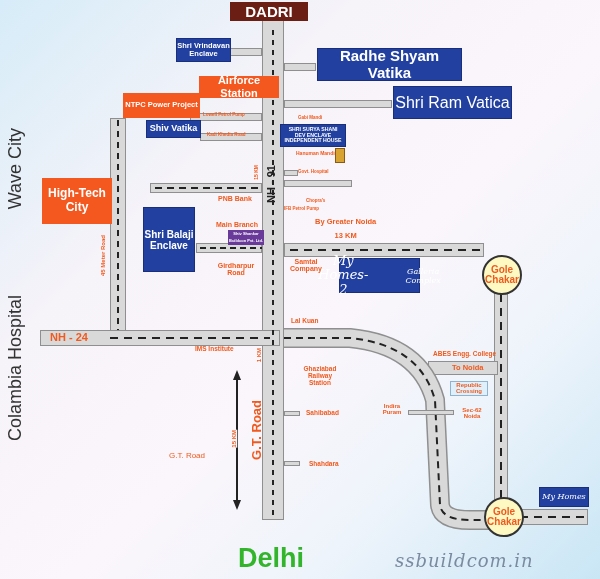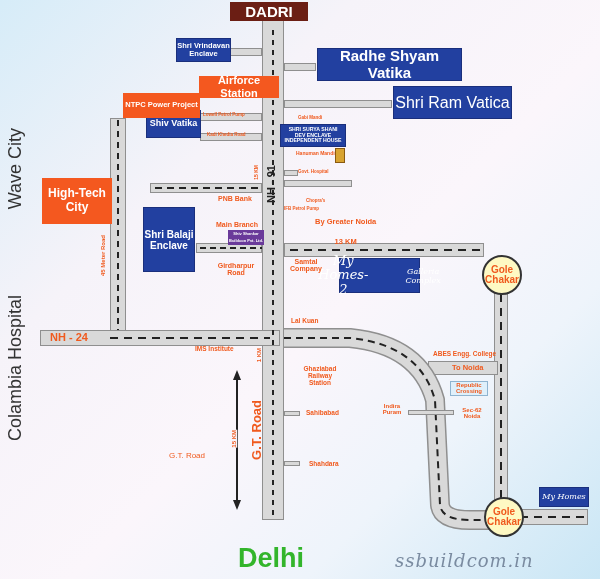--- a/index.html
+++ b/index.html
@@ -52,21 +52,21 @@
 <div class="road" style="left:284px;top:180px;width:68px;height:7px;"></div>
 <div class="road" style="left:284px;top:411px;width:16px;height:5px;"></div>
 <div class="road" style="left:284px;top:461px;width:16px;height:5px;"></div>
 <div class="road" style="left:408px;top:410px;width:46px;height:5px;"></div>
 
 <div class="abs" style="left:230px;top:2px;width:78px;height:19px;background:#6b1e14;color:#fff;font-weight:bold;font-size:15px;text-align:center;line-height:19px;">DADRI</div>
 
 <div class="blue" style="left:176px;top:38px;width:55px;height:24px;font-size:7.5px;">Shri Vrindavan Enclave</div>
 <div class="blue" style="left:317px;top:48px;width:145px;height:33px;font-size:15px;">Radhe Shyam Vatika</div>
 <div class="blue" style="left:393px;top:86px;width:119px;height:33px;font-size:16px;font-weight:normal;">Shri Ram Vatica</div>
-<div class="blue" style="left:146px;top:110px;width:55px;height:28px;font-size:9px;">Shiv Vatika</div>
+<div class="blue" style="left:146px;top:120px;width:55px;height:18px;font-size:9px;">Shiv Vatika</div>
 <div class="blue" style="left:280px;top:124px;width:66px;height:23px;font-size:5.2px;padding:0 2px;">SHRI SURYA SHANI DEV ENCLAVE INDEPENDENT HOUSE</div>
 <div class="blue" style="left:143px;top:207px;width:52px;height:65px;font-size:10px;">Shri Balaji Enclave</div>
 <div class="blue" style="left:339px;top:258px;width:81px;height:35px;font-family:'DejaVu Serif',serif;font-style:italic;font-weight:normal;gap:37px;">
   <span style="font-size:13px;">My Homes-2</span>
   <span style="font-size:8px;margin-top:3px;">Galleria Complex</span>
 </div>
 <div class="blue" style="left:539px;top:487px;width:50px;height:20px;font-size:8px;font-family:'DejaVu Serif',serif;font-style:italic;font-weight:normal;">My Homes</div>
 <div class="abs" style="left:228px;top:230px;width:36px;height:15px;background:#6a3a9a;color:#fff;font-size:4px;font-weight:bold;text-align:center;line-height:7px;">Shiv Shankar Buildcon Pvt. Ltd.</div>
 
 <div class="orange" style="left:199px;top:76px;width:80px;height:22px;font-size:11px;">Airforce Station</div>
@@ -88,21 +88,21 @@
 <div class="lbl" style="left:207px;top:133px;font-size:4.5px;">Kadi Khedia Road</div>
 <div class="lbl" style="left:298px;top:116px;font-size:4.5px;">Gabi Mandi</div>
 <div class="lbl" style="left:296px;top:151px;font-size:5px;">Hanuman Mandir</div>
 <div class="abs" style="left:335px;top:148px;width:8px;height:13px;background:#d8a330;border:1px solid #8a5a10;"></div>
 <div class="lbl" style="left:298px;top:170px;font-size:4.5px;">Govt. Hospital</div>
 <div class="lbl" style="left:218px;top:195px;font-size:7px;">PNB Bank</div>
 <div class="lbl" style="left:306px;top:199px;font-size:4.5px;">Chopra's</div>
 <div class="lbl" style="left:284px;top:207px;font-size:4.5px;">IFB Petrol Pump</div>
 <div class="lbl" style="left:315px;top:218px;font-size:7.5px;">
   <div>By Greater Noida</div>
-  <div style="margin-top:12px;">13 KM</div>
+  <div style="margin-top:6px;">13 KM</div>
 </div>
 <div class="lbl" style="left:216px;top:221px;font-size:7px;">Main Branch</div>
 <div class="lbl" style="left:216px;top:262px;width:40px;font-size:7px;white-space:normal;">Girdharpur Road</div>
 <div class="lbl" style="left:288px;top:258px;width:36px;font-size:7px;white-space:normal;">Samtal Company</div>
 <div class="lbl" style="left:291px;top:318px;font-size:6.5px;">Lal Kuan</div>
 <div class="lbl" style="left:195px;top:346px;font-size:6.5px;">IMS Institute</div>
 <div class="lbl" style="left:300px;top:366px;width:40px;font-size:6.5px;white-space:normal;">Ghaziabad Railway Station</div>
 <div class="lbl" style="left:433px;top:351px;font-size:6.5px;">ABES Engg. College</div>
 <div class="lbl" style="left:452px;top:364px;font-size:7.5px;">To Noida</div>
 <div class="lbl" style="left:450px;top:381px;width:36px;font-size:6px;white-space:normal;background:#dff0fb;border:1px solid #8fb4d0;">Republic Crossing</div>

